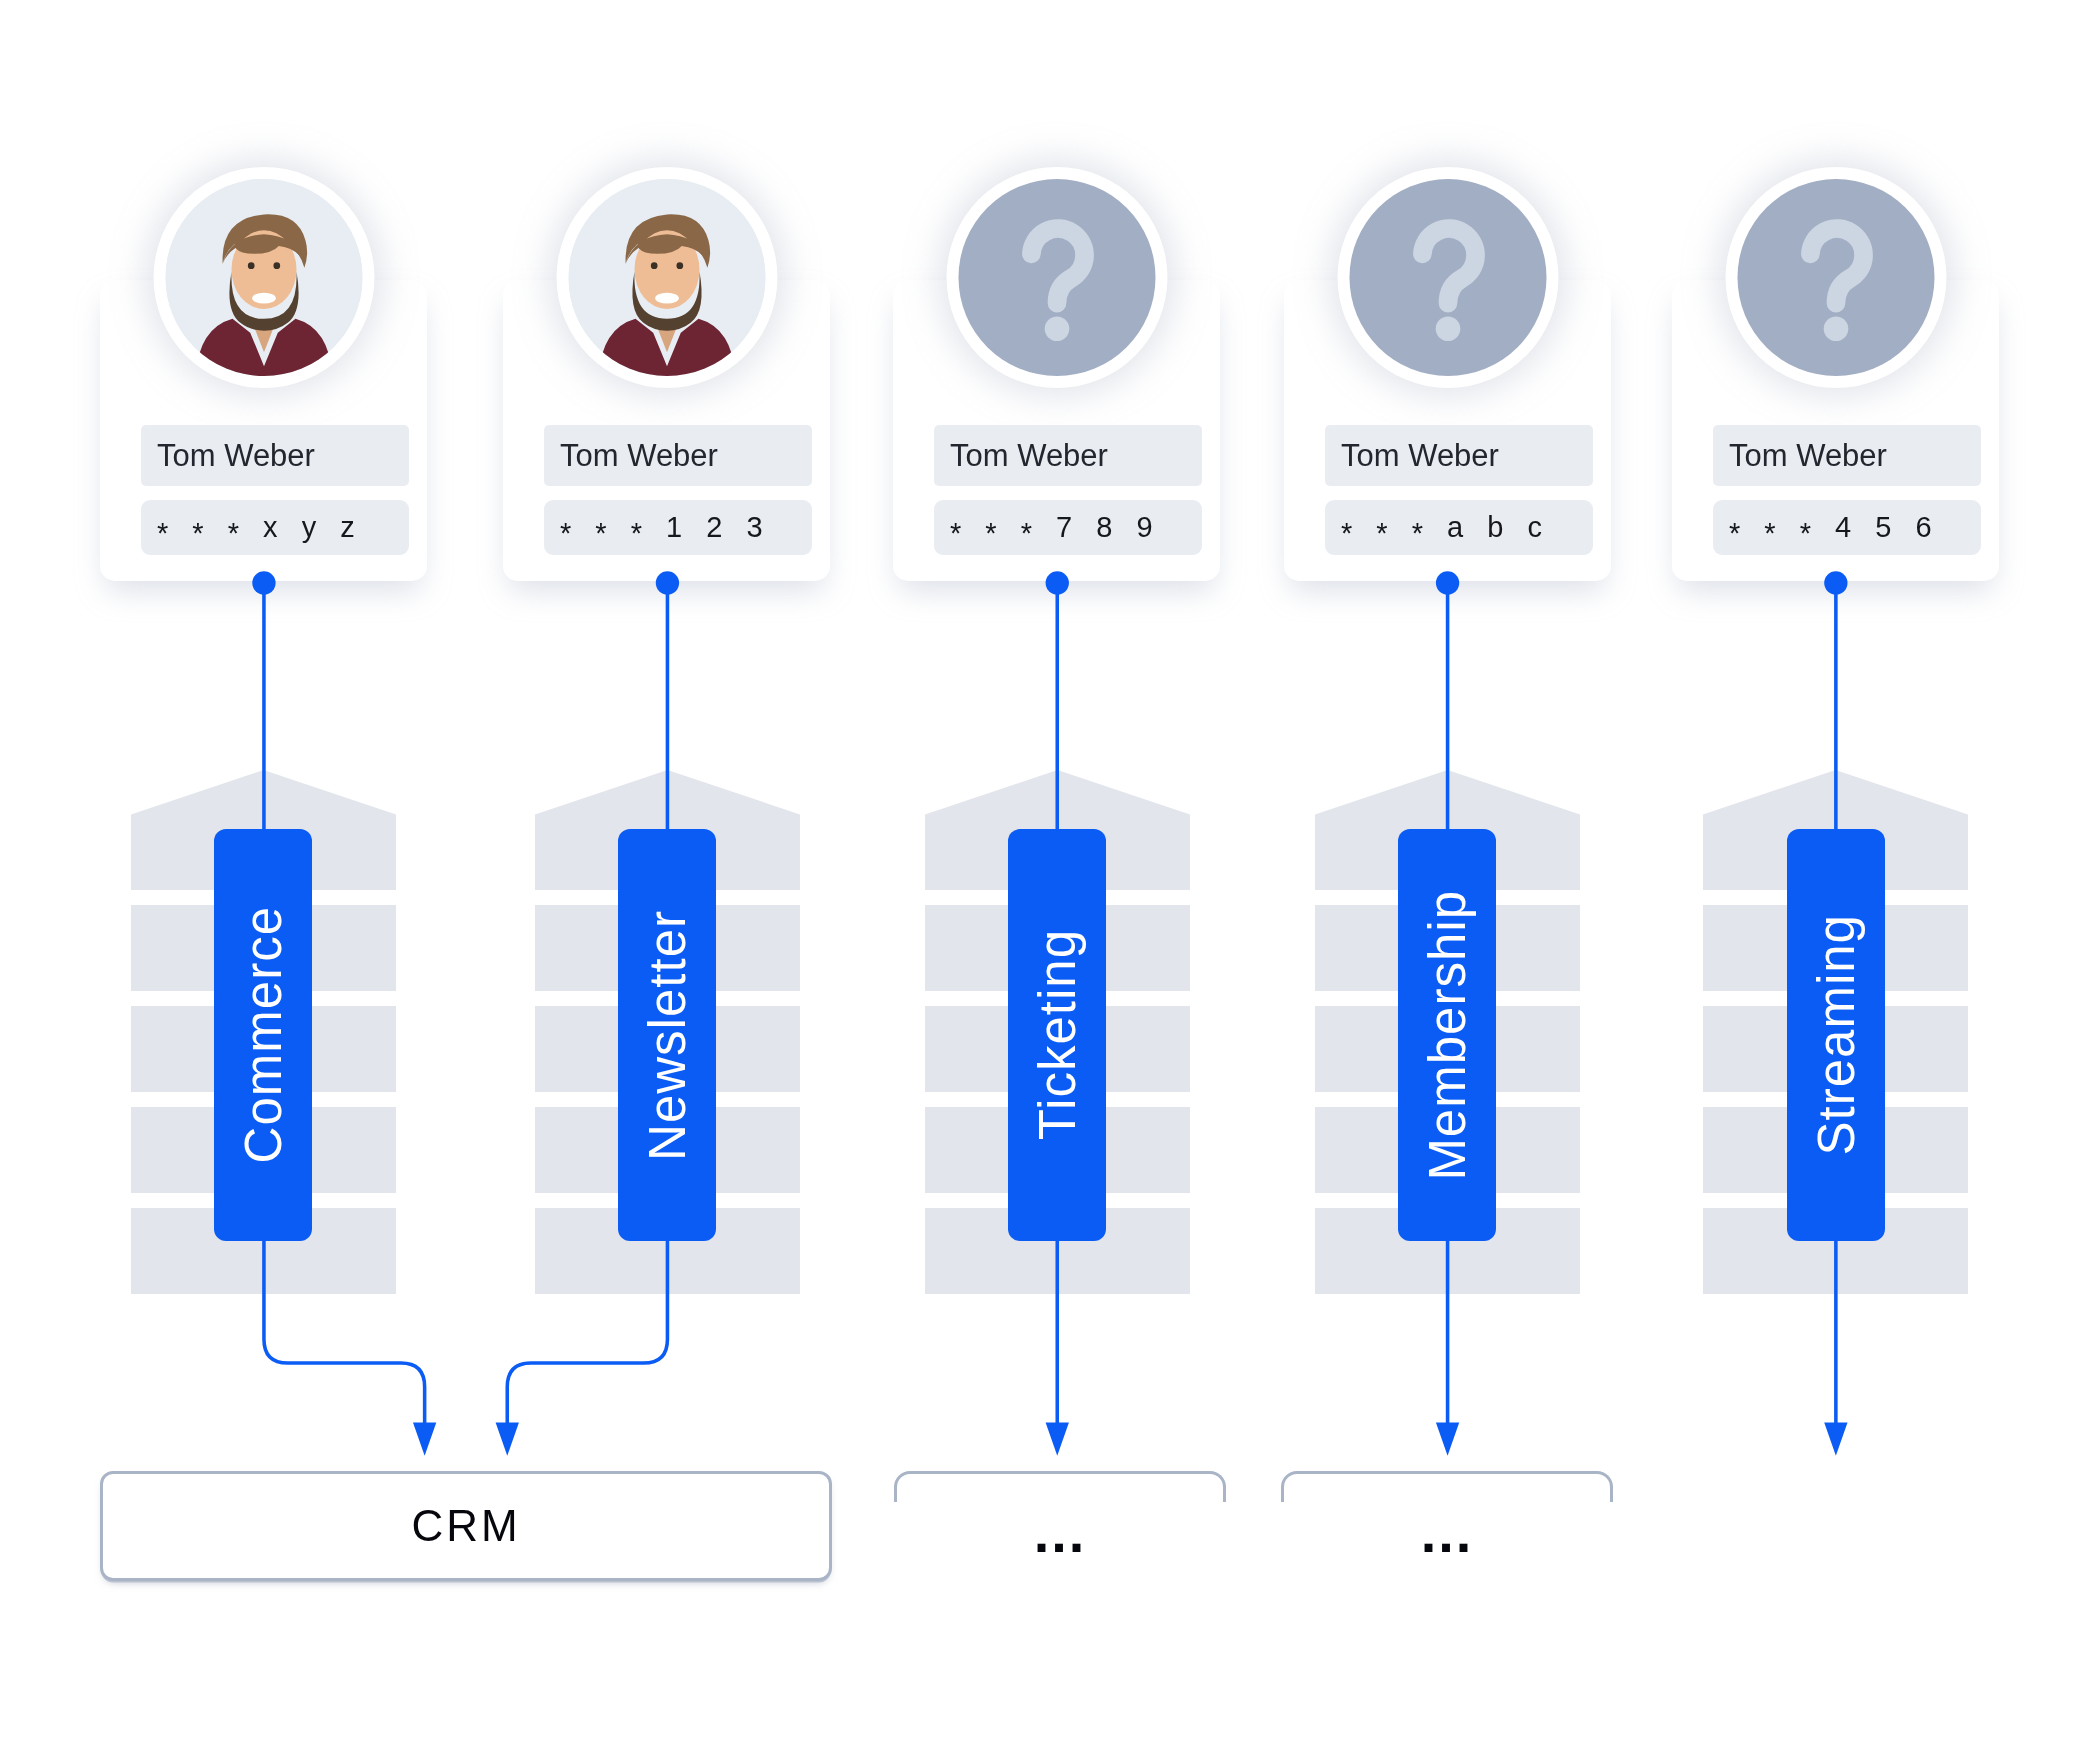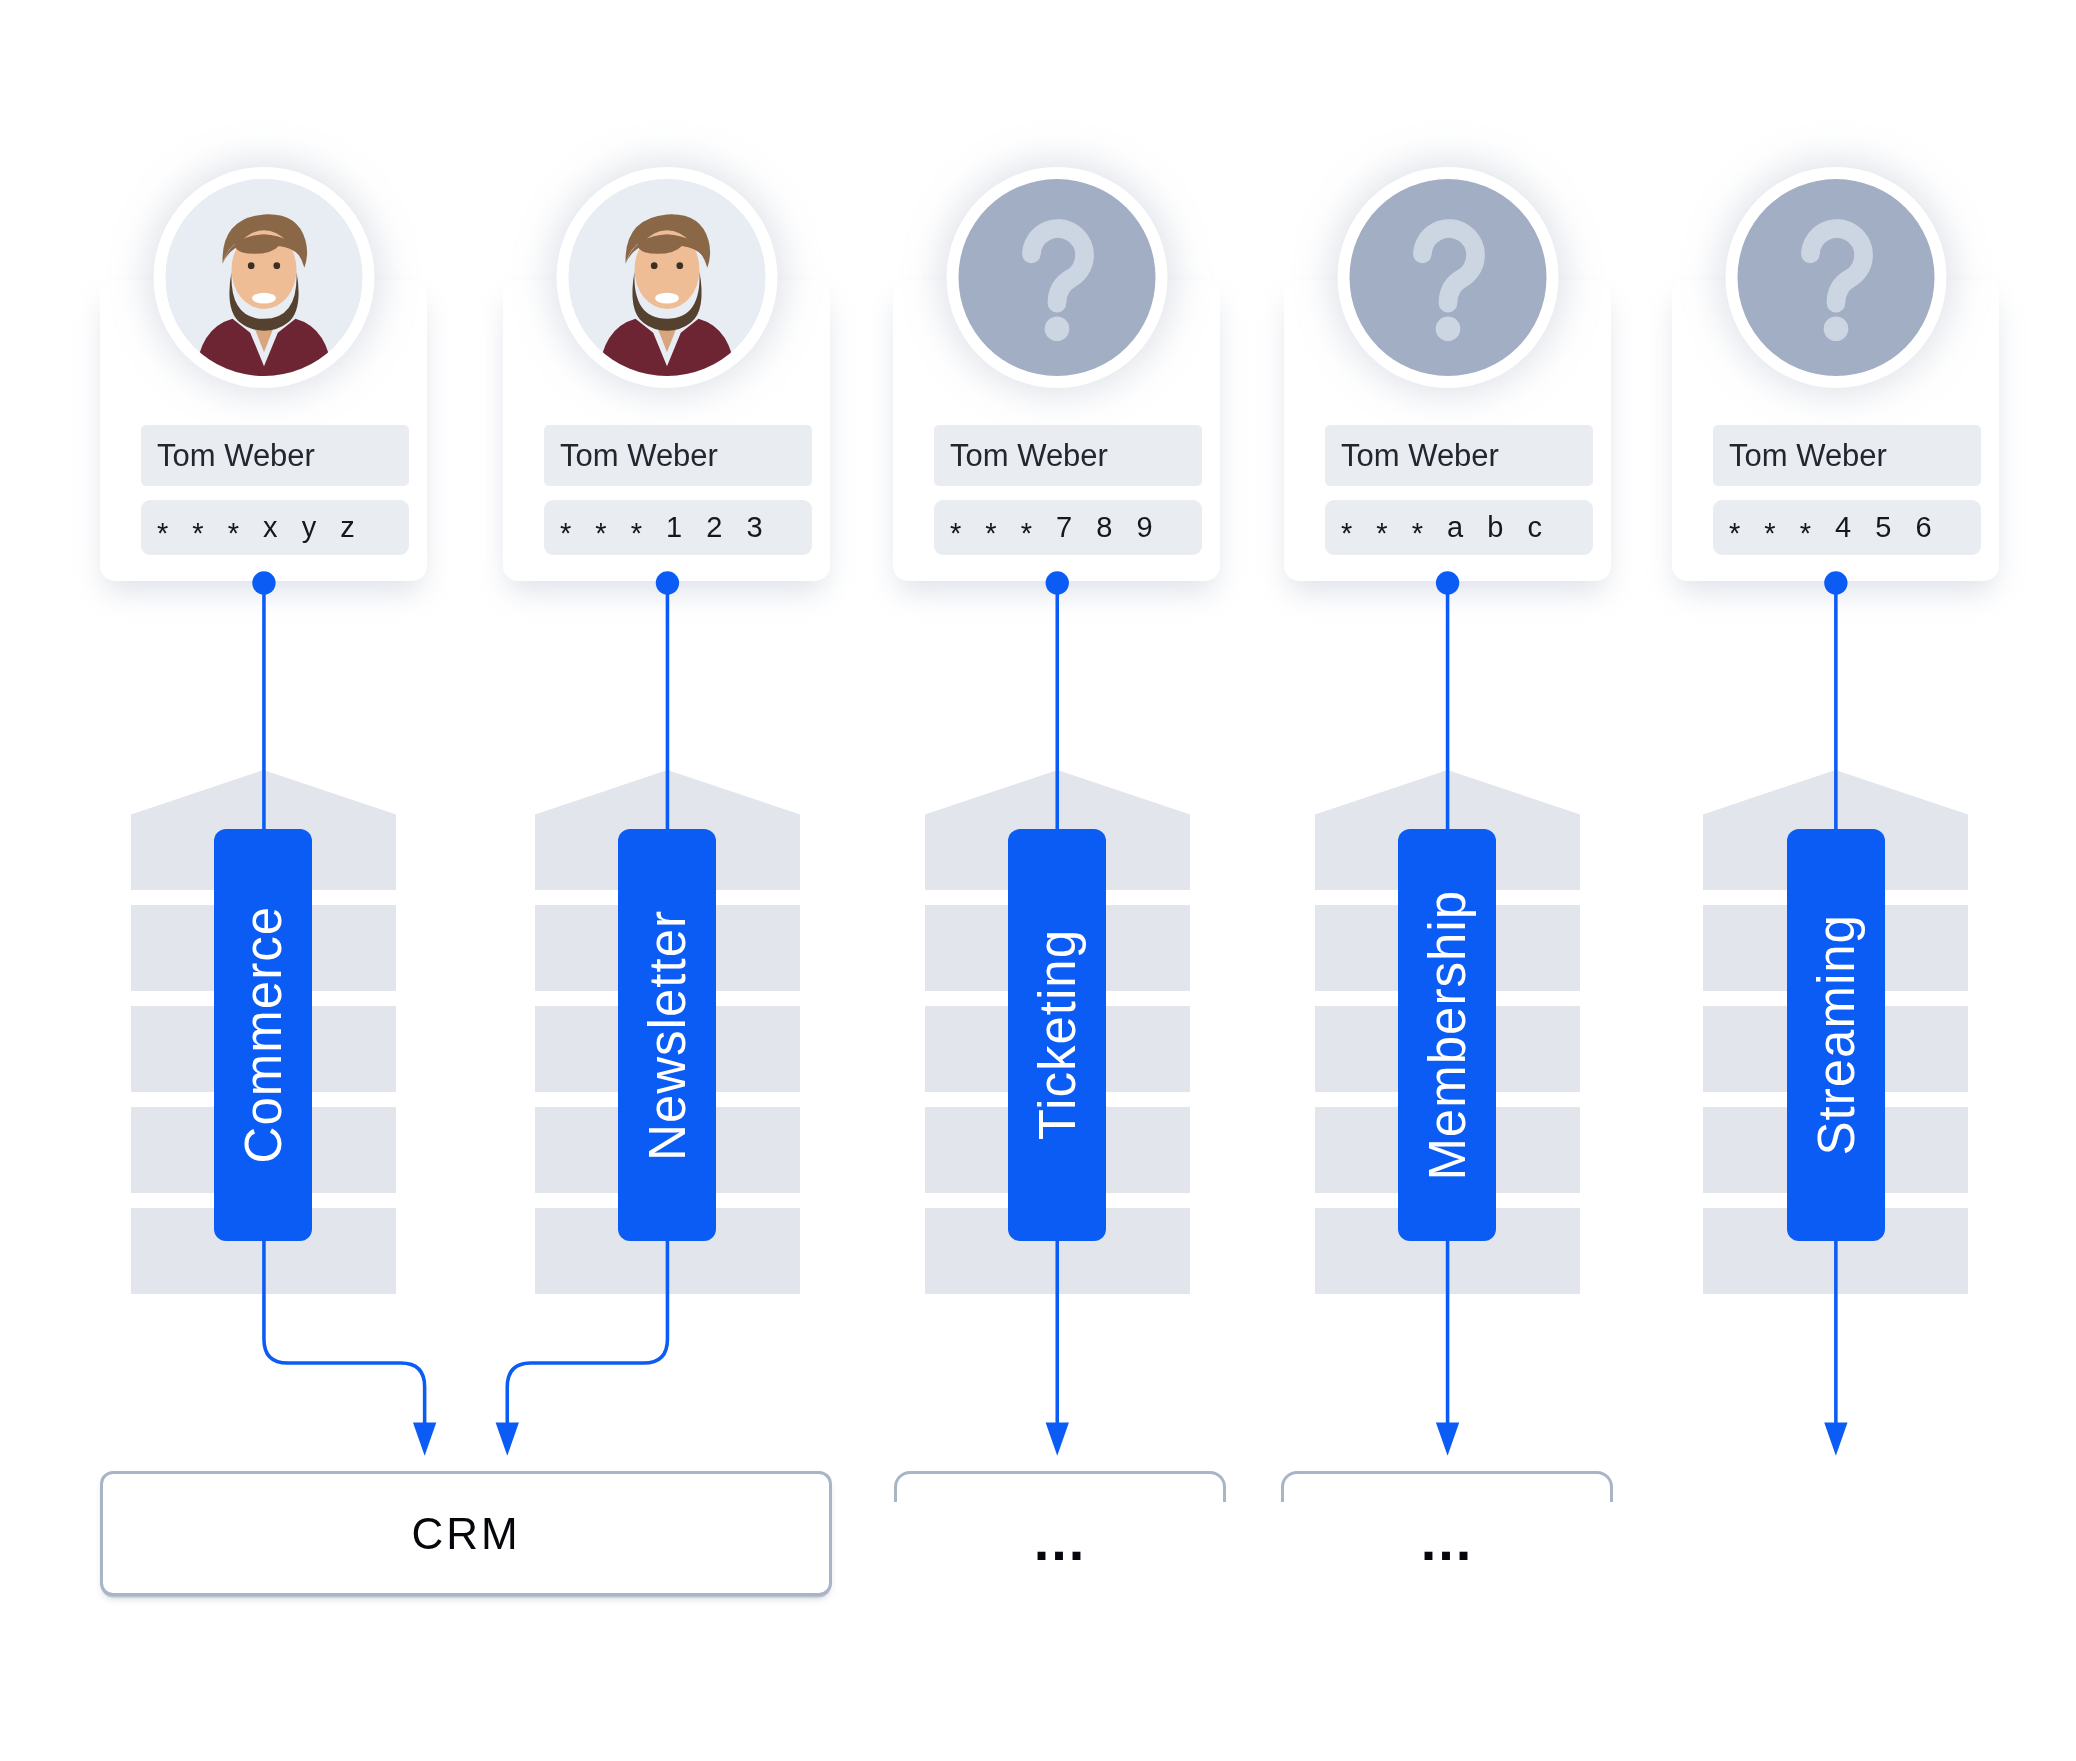--- a/index.html
+++ b/index.html
@@ -46,21 +46,21 @@
   .syslabel{
     position:absolute;top:829px;width:98px;height:412px;background:#0b5cf5;border-radius:12px;
     display:flex;align-items:center;justify-content:center;
   }
   .syslabel span{
     writing-mode:vertical-rl;transform:rotate(180deg);
     color:#ffffff;font-size:51px;font-weight:400;letter-spacing:1px;white-space:nowrap;
   }
   
   .dest{
-    position:absolute;top:1471px;height:125px;box-sizing:border-box;
+    position:absolute;top:1471px;height:110px;box-sizing:border-box;
     display:flex;align-items:center;justify-content:center;
     font-size:44px;font-weight:500;letter-spacing:3px;color:#05070c;
   }
   .dest.full{
     background:#ffffff;border:3.5px solid #a9b4c6;border-radius:13px;
     box-shadow:0 5px 8px -4px rgba(144,155,175,0.6),0 2.5px 0 -1px rgba(185,194,210,0.7);
   }
   .dest.open .cap{
     position:absolute;top:0;left:0;right:0;height:31px;box-sizing:border-box;
     border:3.5px solid #a9b4c6;border-bottom:none;border-radius:16px 16px 0 0;

